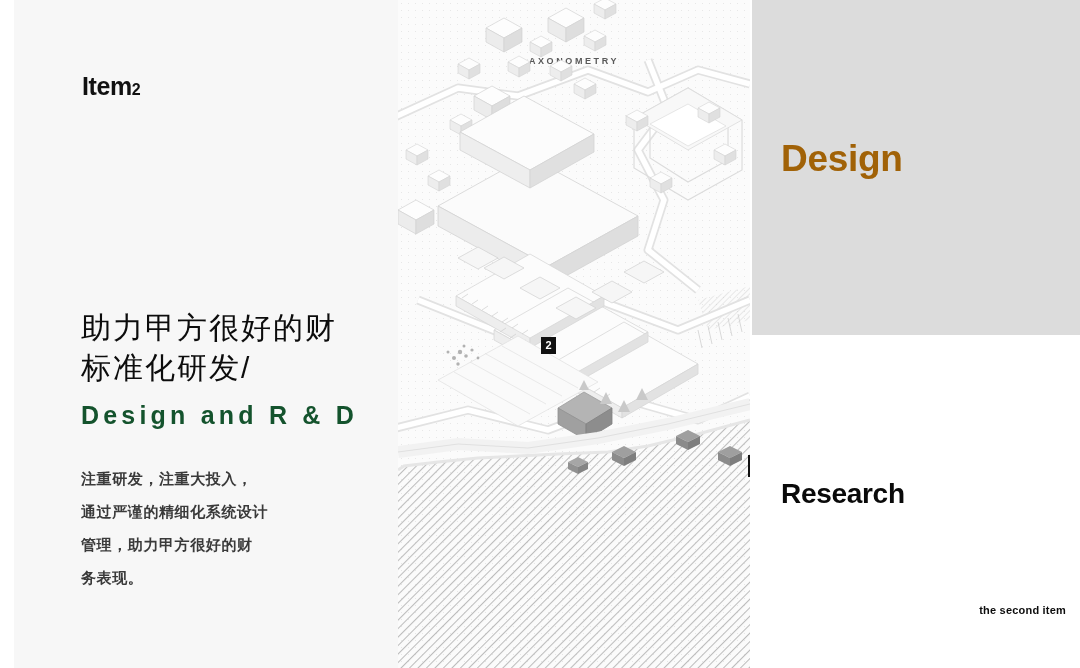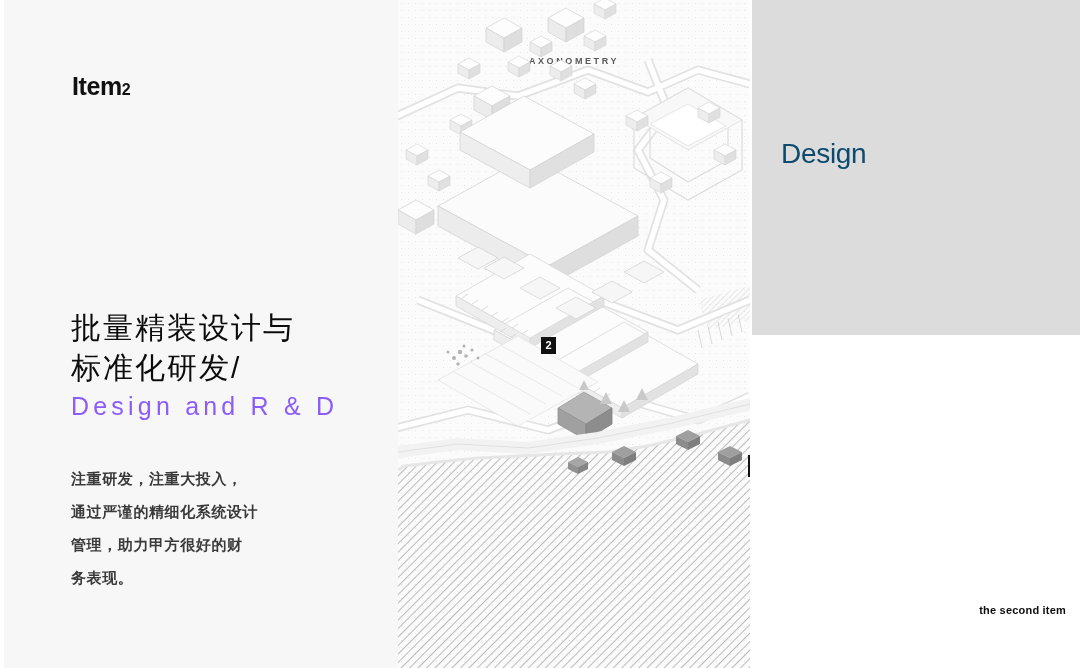--- a/index.html
+++ b/index.html
@@ -5,69 +5,69 @@
   html,body{margin:0;padding:0;}
   body{
     width:1080px;height:668px;overflow:hidden;
     background:#ffffff;
     font-family:"Liberation Sans","DejaVu Sans",sans-serif;
     -webkit-font-smoothing:antialiased;
   }
   .stage{position:relative;width:1080px;height:668px;background:#ffffff;}
 
   
-  .left-col{position:absolute;left:4px;top:0;width:398px;height:668px;background:#f7f7f7;}
+  .left-col{position:absolute;left:14px;top:0;width:398px;height:668px;background:#f7f7f7;}
 
   .item-label{position:absolute;left:68px;top:74px;color:#111111;
     font-weight:700;font-size:25px;letter-spacing:-0.4px;line-height:1;white-space:nowrap;}
   .item-label .num{font-size:16px;font-weight:700;letter-spacing:0;}
 
   .title-block{position:absolute;left:67px;top:308px;width:310px;}
   .title-cn{color:#0c0c0c;font-size:30px;font-weight:500;line-height:40px;
     letter-spacing:2px;white-space:pre-line;}
-  .title-en{color:#8b5cf6;font-size:25px;font-weight:400;line-height:34px;
-    letter-spacing:4.2px;margin-top:1px;white-space:nowrap;}
+  .title-en{color:#14532d;font-size:25px;font-weight:700;line-height:34px;
+    letter-spacing:4.2px;margin-top:10px;white-space:nowrap;}
 
   .body-copy{position:absolute;left:67px;top:462px;width:290px;
     color:#3a3a3a;font-size:15px;line-height:33px;letter-spacing:0.6px;white-space:pre-line;font-weight:bold;}
 
   
   .axo{position:absolute;left:398px;top:0;width:352px;height:668px;overflow:hidden;
     background:#fbfbfb;}
   .axo-dots{position:absolute;inset:0;
     background-image:radial-gradient(#e3e3e3 0.9px, transparent 1px);
     background-size:7px 7px;opacity:.85;}
   .axo-label{position:absolute;left:0;right:0;top:56px;text-align:center;
     color:#595959;font-size:9px;font-weight:700;letter-spacing:2.6px;}
   .axo-svg{position:absolute;left:0;top:0;width:352px;height:668px;}
 
   .marker2{position:absolute;left:143px;top:337px;width:15px;height:17px;background:#111;
     color:#fff;font-size:11px;font-weight:700;line-height:17px;text-align:center;}
   .edge-tick{position:absolute;left:350px;top:455px;width:3px;height:22px;background:#111;}
 
   
   .gray-panel{position:absolute;left:752px;top:0;width:328px;height:335px;background:#dcdcdc;}
-  .design-title{position:absolute;left:781px;top:140px;color:#0c4a6e;
-    font-size:28px;font-weight:400;letter-spacing:-0.3px;line-height:1;}
+  .design-title{position:absolute;left:781px;top:140px;color:#a16207;
+    font-size:37px;font-weight:700;letter-spacing:-0.3px;line-height:1;}
   .research-title{position:absolute;left:781px;top:480px;color:#0a0a0a;
     font-size:28px;font-weight:700;letter-spacing:-0.3px;line-height:1;}
   .foot-note{position:absolute;right:14px;top:604px;color:#0d0d0d;
     font-size:11px;font-weight:700;letter-spacing:.2px;margin-left:9px;}
 </style>
 </head>
 <body>
 
 <div class="stage">
 
   <div class="left-col">
 
     <div class="item-label"><span>Item</span><span class="num">2</span></div>
 
     <div class="title-block">
-      <div class="title-cn">批量精装设计与
+      <div class="title-cn">助力甲方很好的财
 标准化研发/</div>
       <div class="title-en">Design and R &amp; D</div>
     </div>
 
     <div class="body-copy">注重研发，注重大投入，
 通过严谨的精细化系统设计
 管理，助力甲方很好的财
 务表现。</div>
   </div>
 
@@ -251,15 +251,16 @@
                  M330 318 L334 336 M340 314 L344 332"></path>
       </g>
     </svg>
 
     <div class="marker2">2</div>
     <div class="edge-tick"></div>
   </div>
 
   <div class="gray-panel"></div>
   <div class="design-title">Design</div>
+  <div class="research-title">Research</div>
   <div class="foot-note">the second item</div>
 
 </div>
 
 </body></html>

